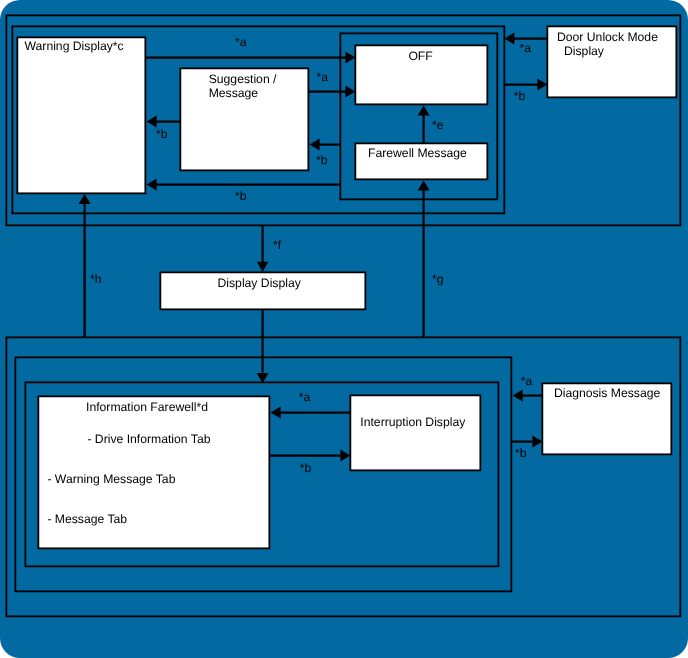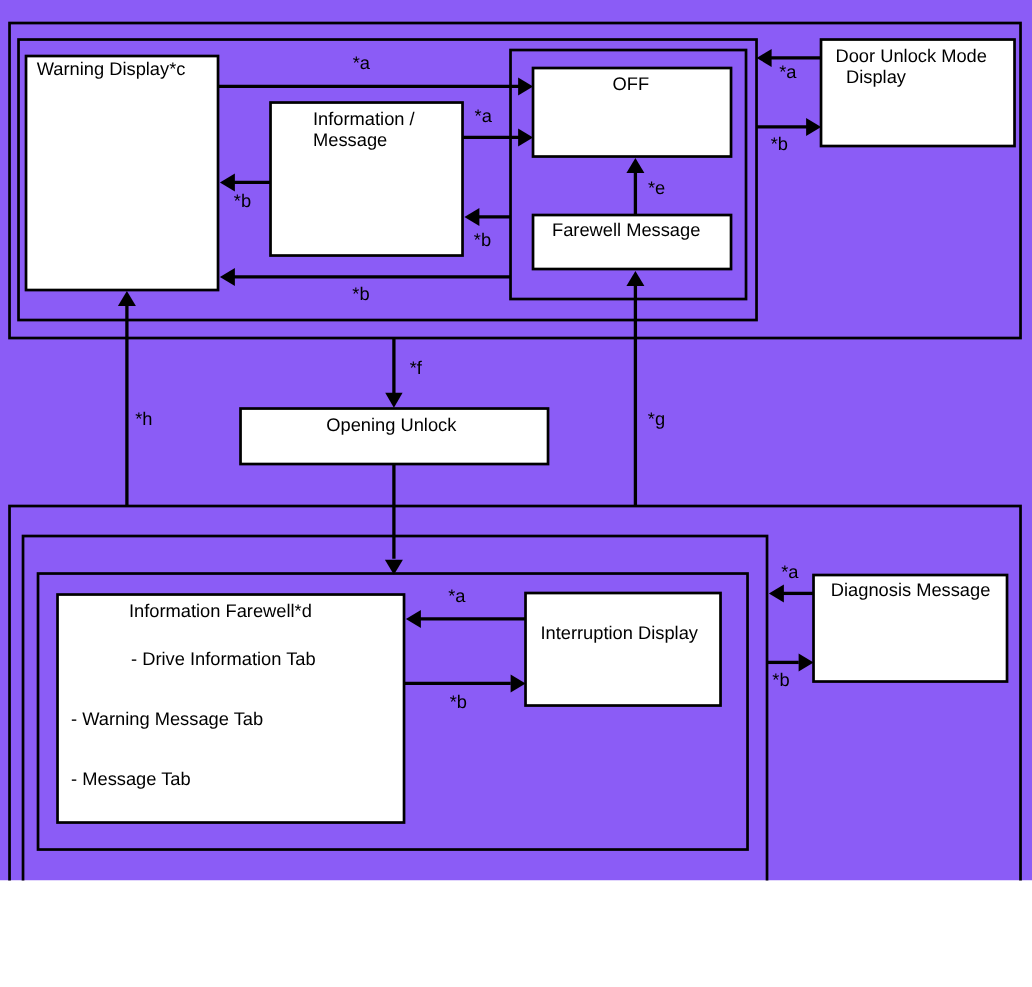--- a/index.html
+++ b/index.html
@@ -1,18 +1,18 @@
 <!DOCTYPE html>
 <html><head>
 <meta charset="utf-8">
 <title>Display Transition Diagram</title>
 <style>
   html,body{margin:0;padding:0;background:#ffffff;-webkit-font-smoothing:antialiased;}
-  #page{position:relative;width:688px;height:587px;background:#8b5cf6;-webkit-font-smoothing:antialiased;text-rendering:geometricPrecision;
-        font-family:"Liberation Sans",sans-serif;}
+  #page{position:relative;width:688px;height:658px;background:#0369a1;-webkit-font-smoothing:antialiased;text-rendering:geometricPrecision;
+        font-family:"Liberation Sans",sans-serif;border-radius:20px;}
   svg{position:absolute;left:0;top:0;}
   .lbl{position:absolute;font-size:12.2px;color:#000;white-space:pre;line-height:13.5px;}
 </style>
 </head>
 <body>
 
 <div id="page">
   <svg id="diagram-svg" width="688" height="658" viewBox="0 0 688 658">
 
     <rect x="6.35" y="15.35" width="674" height="210" fill="none" stroke="#000000" stroke-width="1.8"></rect>
@@ -71,27 +71,27 @@
     <polygon points="270.6,412.6 280.6,406.6 280.6,418.6" fill="#000000"></polygon>
     <path d="M269.6 455.6 L340.5 455.6" stroke="#000000" stroke-width="2.2" fill="none"></path>
     <polygon points="350.4,455.6 340.4,449.6 340.4,461.6" fill="#000000"></polygon>
     <path d="M542.5 395.6 L522.0 395.6" stroke="#000000" stroke-width="2.2" fill="none"></path>
     <polygon points="512.6,395.6 522.6,389.6 522.6,401.6" fill="#000000"></polygon>
     <path d="M511.8 441.6 L532.5 441.6" stroke="#000000" stroke-width="2.2" fill="none"></path>
     <polygon points="542.4,441.6 532.4,435.6 532.4,447.6" fill="#000000"></polygon>
   </svg>
 
   <div class="lbl" style="left: 24.5px; top: 40px; color: rgb(0, 0, 0);">Warning Display*c</div>
-  <div class="lbl" style="left: 208.7px; top: 73.3px; color: rgb(0, 0, 0);">Information /</div>
+  <div class="lbl" style="left: 208.7px; top: 73.3px; color: rgb(0, 0, 0);">Suggestion /</div>
   <div class="lbl" style="left: 208.7px; top: 87px; color: rgb(0, 0, 0); text-align: center;">Message</div>
   <div class="lbl" style="left: 408.4px; top: 49.6px; color: rgb(0, 0, 0);">OFF</div>
   <div class="lbl" style="left: 368px; top: 146.5px; color: rgb(0, 0, 0);">Farewell Message</div>
   <div class="lbl" style="left: 557px; top: 31px; color: rgb(0, 0, 0);">Door Unlock Mode</div>
   <div class="lbl" style="left: 564px; top: 44.5px; color: rgb(0, 0, 0);">Display</div>
-  <div class="lbl" style="left: 217.5px; top: 276.8px; color: rgb(0, 0, 0);">Opening Unlock</div>
+  <div class="lbl" style="left: 217.5px; top: 276.8px; color: rgb(0, 0, 0);">Display Display</div>
   <div class="lbl" style="left: 86px; top: 400.5px; color: rgb(0, 0, 0);">Information Farewell*d</div>
   <div class="lbl" style="left: 47.4px; top: 433px; color: rgb(0, 0, 0); margin-left: 40px;">- Drive Information Tab</div>
   <div class="lbl" style="left: 47.4px; top: 473px; color: rgb(0, 0, 0);">- Warning Message Tab</div>
   <div class="lbl" style="left: 47.4px; top: 513px; color: rgb(0, 0, 0);">- Message Tab</div>
   <div class="lbl" style="left: 360.3px; top: 416px; color: rgb(0, 0, 0);">Interruption Display</div>
   <div class="lbl" style="left: 553.9px; top: 387.1px; color: rgb(0, 0, 0);">Diagnosis Message</div>
 
   <div class="lbl" style="left: 235.1px; top: 36px; color: rgb(0, 0, 0);">*a</div>
   <div class="lbl" style="left: 316.4px; top: 70.5px; color: rgb(0, 0, 0);">*a</div>
   <div class="lbl" style="left: 155.9px; top: 127.9px; color: rgb(0, 0, 0);">*b</div>

